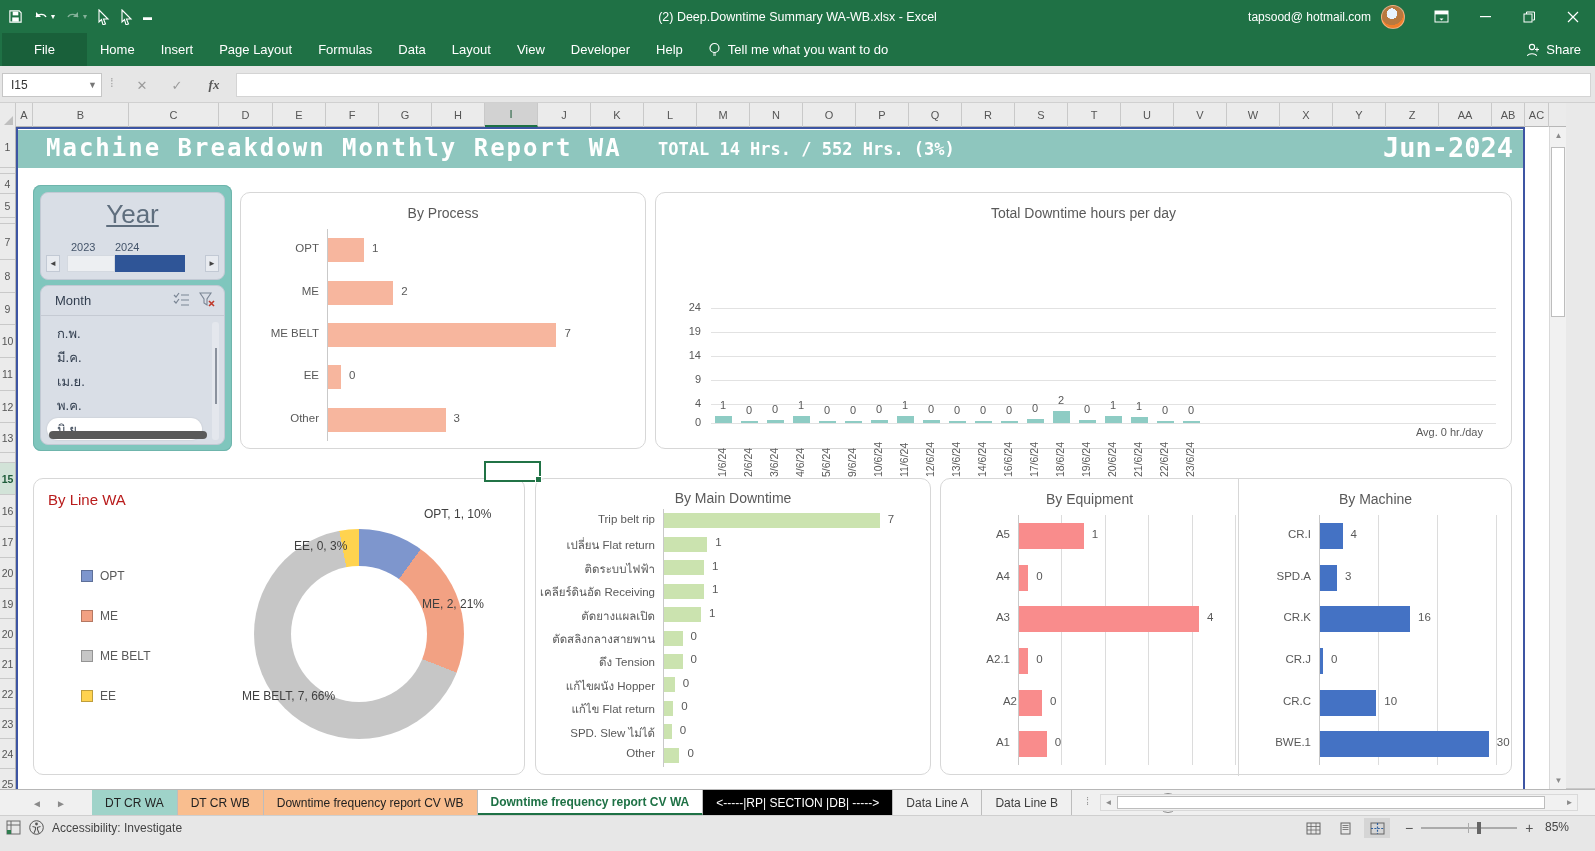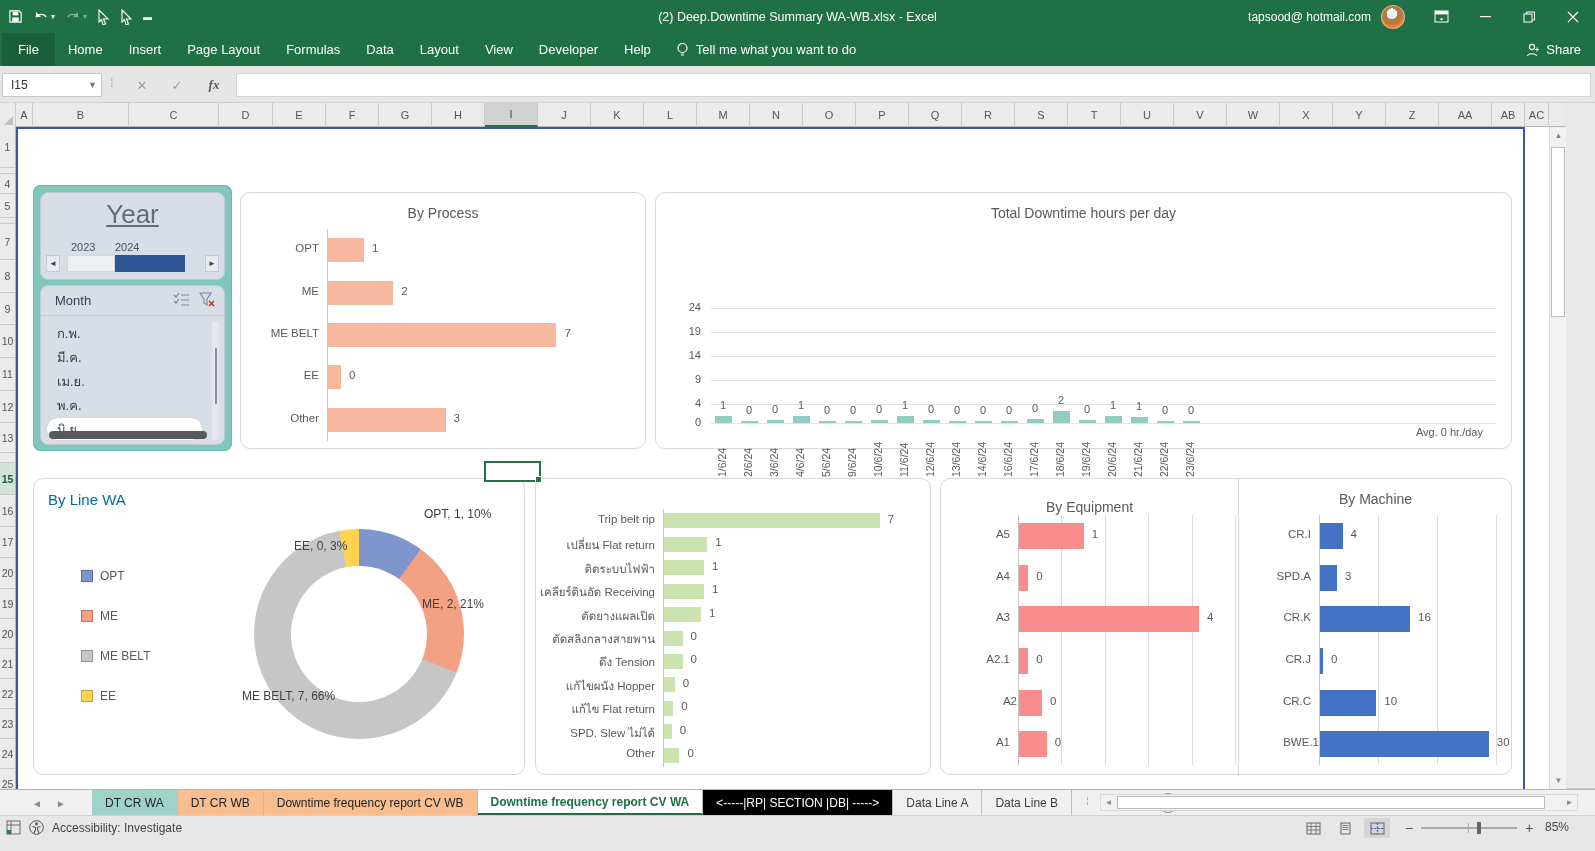--- a/index.html
+++ b/index.html
@@ -14,21 +14,21 @@
   .qat svg { display:block; }
   .dim { opacity:.45; }
   .tb-title { position:absolute; left:0; right:0; top:0; height:33px; display:flex; align-items:center; justify-content:center; font-size:12.5px; color:#fff; pointer-events:none; }
   .tb-right { position:absolute; right:0; top:0; height:33px; display:flex; align-items:center; }
   .account { font-size:12px; margin-right:10px; }
   .avatar { width:24px; height:24px; border-radius:50%; background:radial-gradient(circle at 45% 35%, #e8f4ff 0 28%, #b8793f 29% 60%, #f07f2a 61% 100%); border:1px solid #ffffff66; margin-right:14px; }
   .winbtn { width:44px; height:33px; display:flex; align-items:center; justify-content:center; color:#fff; cursor:pointer; }
 
   
   .ribbonrow { position:absolute; left:0; top:33px; width:1595px; height:33px; background:#1F7145; display:flex; align-items:stretch; }
-  .file-tab { background:#19603A; color:#fff; font-size:13px; padding:0 16px; display:flex; align-items:center; margin-left:2px; cursor:pointer; }
+  .file-tab { background:#19603A; color:#fff; font-size:13px; padding:0 32px; display:flex; align-items:center; margin-left:2px; cursor:pointer; }
   .rtab { color:#fff; font-size:13px; padding:0 13px; display:flex; align-items:center; cursor:pointer; }
   .tellme { color:#fff; font-size:13px; display:flex; align-items:center; gap:7px; padding:0 12px; cursor:pointer; }
   .share { position:absolute; right:14px; top:33px; height:33px; display:flex; align-items:center; gap:6px; color:#fff; font-size:13px; cursor:pointer; }
 
   
   .fbar { position:absolute; left:0; top:66px; width:1595px; height:37px; background:#E6E6E6; border-bottom:1px solid #D0D0D0; }
   .namebox { position:absolute; left:2px; top:7px; width:100px; height:24px; background:#fff; border:1px solid #C6C6C6; font-size:12px; color:#333; display:flex; align-items:center; padding-left:8px; }
   .namebox .dd { position:absolute; right:4px; color:#777; font-size:9px; }
   .fb-sep { position:absolute; left:110px; top:9px; color:#A9A9A9; font-size:13px; }
   .fb-btn { position:absolute; top:7px; height:24px; width:28px; display:flex; align-items:center; justify-content:center; color:#9B9B9B; font-size:13px; cursor:pointer; }
@@ -67,21 +67,21 @@
   .m-ico { position:absolute; top:6px; cursor:pointer; }
   .m-item { position:absolute; left:6px; width:155px; height:22px; font-size:13px; color:#323E4F; display:flex; align-items:center; padding-left:10px; border-radius:11px; cursor:pointer; }
   .m-item.on { background:#fff; box-shadow:0 0 2px #00000022; }
   .m-vsb { position:absolute; right:5px; top:36px; width:7px; height:118px; background:#E4E7ED; border-radius:3px; }
   .m-vsb .th { position:absolute; left:2.5px; top:26px; width:2px; height:56px; background:#8A919D; }
   .m-hsb { position:absolute; left:8px; bottom:5px; width:158px; height:8px; background:#595959; border-radius:4px; }
 
   
   .card { position:absolute; background:#fff; border:1px solid #D7D7D7; border-radius:10px; }
   .ctitle { position:absolute; width:100%; text-align:center; font-size:14px; color:#595959; }
-  .ctitle-left { position:absolute; font-size:15px; color:#0369a1; }
+  .ctitle-left { position:absolute; font-size:15px; color:#b91c1c; }
   .cat { position:absolute; text-align:right; font-size:11.5px; color:#595959; white-space:nowrap; }
   .bar { position:absolute; }
   .val { position:absolute; font-size:11.5px; color:#595959; }
   .axis { position:absolute; background:#C9C9C9; }
   .vgrid { position:absolute; width:1px; background:#DCDCDC; }
   .hgrid { position:absolute; height:1px; background:#E2E2E2; }
   .ytick { position:absolute; font-size:11px; color:#595959; text-align:right; width:30px; }
   .dlabel { position:absolute; font-size:11px; color:#595959; text-align:center; width:26px; }
   .xdate { position:absolute; font-size:10.5px; color:#595959; writing-mode:vertical-rl; transform:rotate(180deg); height:46px; }
   .note { position:absolute; font-size:11px; color:#595959; }
@@ -298,20 +298,25 @@
       <div class="rowh" style="height: 30px;">23</div>
       <div class="rowh" style="height: 30px;">24</div>
       <div class="rowh" style="height: 30px;">25</div>
     </div>
 
   <div class="sheet">
     <div class="pbline" style="left:0; top:0; width:1509px; height:2px;"></div>
     <div class="pbline" style="left:0; top:0; width:2px; height:662px;"></div>
     <div class="pbline" style="left:1507px; top:0; width:2px; height:662px;"></div>
 
+    <div class="banner">
+      <div class="t1">Machine Breakdown Monthly Report WA</div>
+      <div class="t2">TOTAL 14 Hrs. /  552 Hrs.  (3%)</div>
+      <div class="t3">Jun-2024</div>
+    </div>
 
     <div class="slicerwrap">
 
       <div class="panel" style="left:7px; top:7px; width:185px; height:88px;">
         <div class="year-title">Year</div>
         <span class="yr-opt" style="left:30px">2023</span>
         <span class="yr-opt" style="left:74px">2024</span>
         <div class="tl-arrow" style="left:5px">◄</div>
         <div class="tl-track">
           <div class="tl-seg" style="left:0; width:48px; background:#EDEFF2; border:1px solid #D4D9E0;"></div>
@@ -469,20 +474,21 @@
           <div class="legend-item" style="left: 47px; top: 210px;">
             <span class="sw" style="background: rgb(255, 211, 79);"></span>
             <span>EE</span>
           </div>
         </div>
     </div>
 
     <div class="graybar" style="left:520px; top:481px; height:115px;"></div>
 
     <div class="card" style="left:519px; top:351px; width:396px; height:297px;">
+      <div class="ctitle" style="top:11px">By Main Downtime</div>
       <div class="abs" id="cb-main" style="left:0; top:30px; width:396px; height:258px;">
           <div class="axis" style="left: 127px; top: 0px; width: 1px; height: 258px;"></div>
           <div class="cat" style="left: 0px; width: 119px; top: 3.72727px;">Trip belt rip</div>
           <div class="bar" style="left: 128px; top: 4.22727px; width: 215.833px; height: 15px; background: rgb(203, 227, 175);"></div>
           <div class="val" style="left: 351.833px; top: 3.72727px;">7</div>
           <div class="cat" style="left: 0px; width: 119px; top: 27.1818px;">เปลี่ยน Flat return</div>
           <div class="bar" style="left: 128px; top: 27.6818px; width: 43.1667px; height: 15px; background: rgb(203, 227, 175);"></div>
           <div class="val" style="left: 179.167px; top: 27.1818px;">1</div>
           <div class="cat" style="left: 0px; width: 119px; top: 50.6364px;">ติดระบบไฟฟ้า</div>
           <div class="bar" style="left: 128px; top: 51.1364px; width: 40.0833px; height: 15px; background: rgb(203, 227, 175);"></div>
@@ -508,21 +514,21 @@
           <div class="cat" style="left: 0px; width: 119px; top: 214.818px;">SPD. Slew ไม่ได้</div>
           <div class="bar" style="left: 128px; top: 215.318px; width: 7.70833px; height: 15px; background: rgb(203, 227, 175);"></div>
           <div class="val" style="left: 143.708px; top: 214.818px;">0</div>
           <div class="cat" style="left: 0px; width: 119px; top: 238.273px;">Other</div>
           <div class="bar" style="left: 128px; top: 238.773px; width: 15.4167px; height: 15px; background: rgb(203, 227, 175);"></div>
           <div class="val" style="left: 151.417px; top: 238.273px;">0</div>
         </div>
     </div>
 
     <div class="card" style="left:924px; top:351px; width:572px; height:297px;">
-      <div class="ctitle" style="top:20px; left:0; width:297px;">By Equipment</div>
+      <div class="ctitle" style="top:12px; left:0; width:297px;">By Equipment</div>
       <div class="ctitle" style="top:12px; left:297px; width:275px;">By Machine</div>
       <div class="divider" style="left:297px; top:0; height:297px;"></div>
       <div class="abs" id="cb-equipment" style="left:0; top:36px; width:297px; height:250px;">
           <div class="axis" style="left: 77px; top: 0px; width: 1px; height: 250px;"></div>
           <div class="vgrid" style="left: 120.4px; top: 0px; height: 250px;"></div>
           <div class="vgrid" style="left: 163.8px; top: 0px; height: 250px;"></div>
           <div class="vgrid" style="left: 207.2px; top: 0px; height: 250px;"></div>
           <div class="vgrid" style="left: 250.6px; top: 0px; height: 250px;"></div>
           <div class="vgrid" style="left: 294px; top: 0px; height: 250px;"></div>
           <div class="cat" style="left: 0px; width: 69px; top: 12.8333px;">A5</div>
@@ -557,21 +563,21 @@
           <div class="val" style="left: 106.875px; top: 54.5px;">3</div>
           <div class="cat" style="left: 0px; width: 73px; top: 96.1667px;">CR.K</div>
           <div class="bar" style="left: 82px; top: 91.1667px; width: 90px; height: 26px; background: rgb(68, 114, 196);"></div>
           <div class="val" style="left: 180px; top: 96.1667px;">16</div>
           <div class="cat" style="left: 0px; width: 73px; top: 137.833px;">CR.J</div>
           <div class="bar" style="left: 82px; top: 132.833px; width: 3px; height: 26px; background: rgb(68, 114, 196);"></div>
           <div class="val" style="left: 93px; top: 137.833px;">0</div>
           <div class="cat" style="left: 0px; width: 73px; top: 179.5px;">CR.C</div>
           <div class="bar" style="left: 82px; top: 174.5px; width: 56.25px; height: 26px; background: rgb(68, 114, 196);"></div>
           <div class="val" style="left: 146.25px; top: 179.5px;">10</div>
-          <div class="cat" style="left: 8px; width: 73px; top: 221.167px; text-align: right;">BWE.1</div>
+          <div class="cat" style="left: 0px; width: 73px; top: 221.167px; text-align: right;">BWE.1</div>
           <div class="bar" style="left: 82px; top: 216.167px; width: 168.75px; height: 26px; background: rgb(68, 114, 196);"></div>
           <div class="val" style="left: 258.75px; top: 221.167px;">30</div>
         </div>
     </div>
 
     <div class="activecell" style="left:468px; top:334px; width:57px; height:21px;"></div>
   </div>
 
   <div class="vsb">
     <div class="sb-btn" style="top:0">▲</div>

